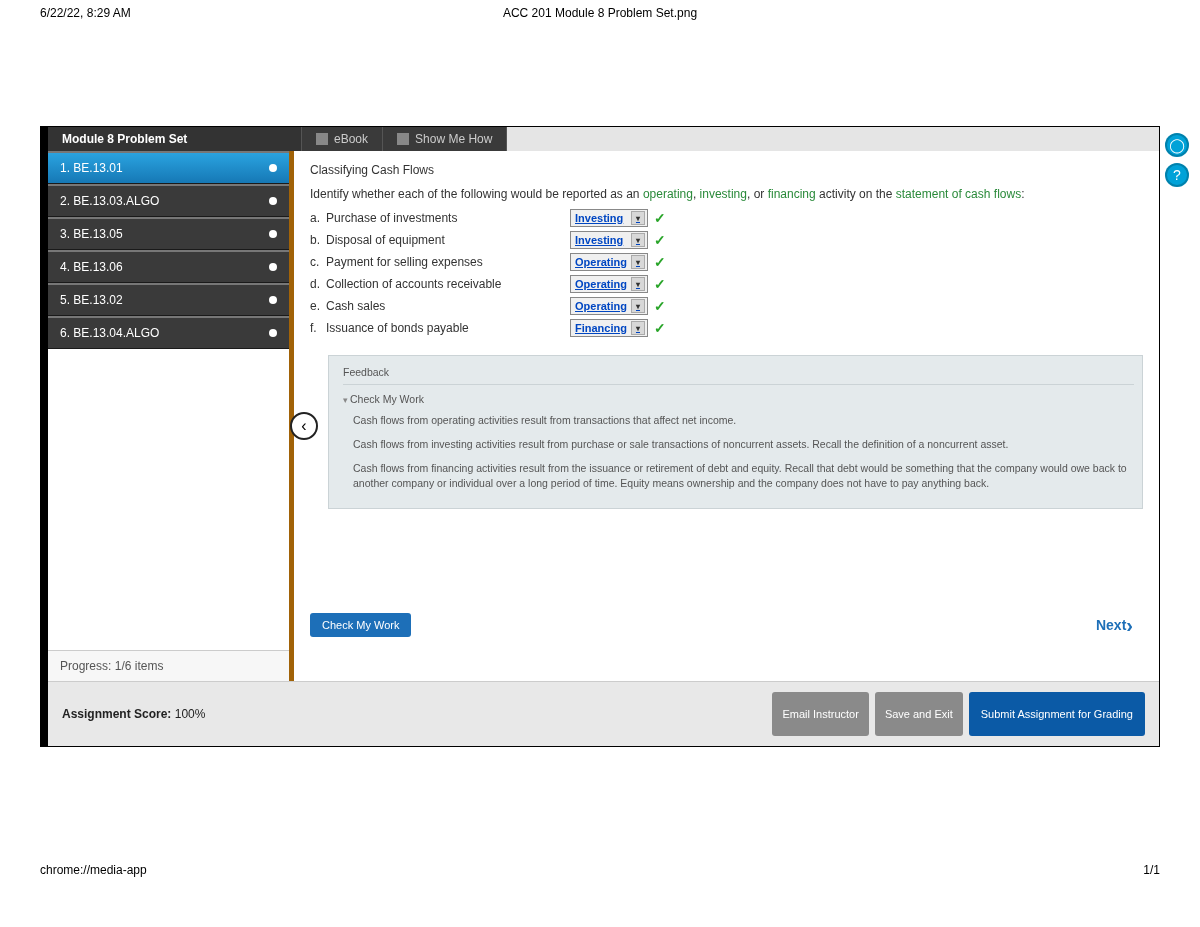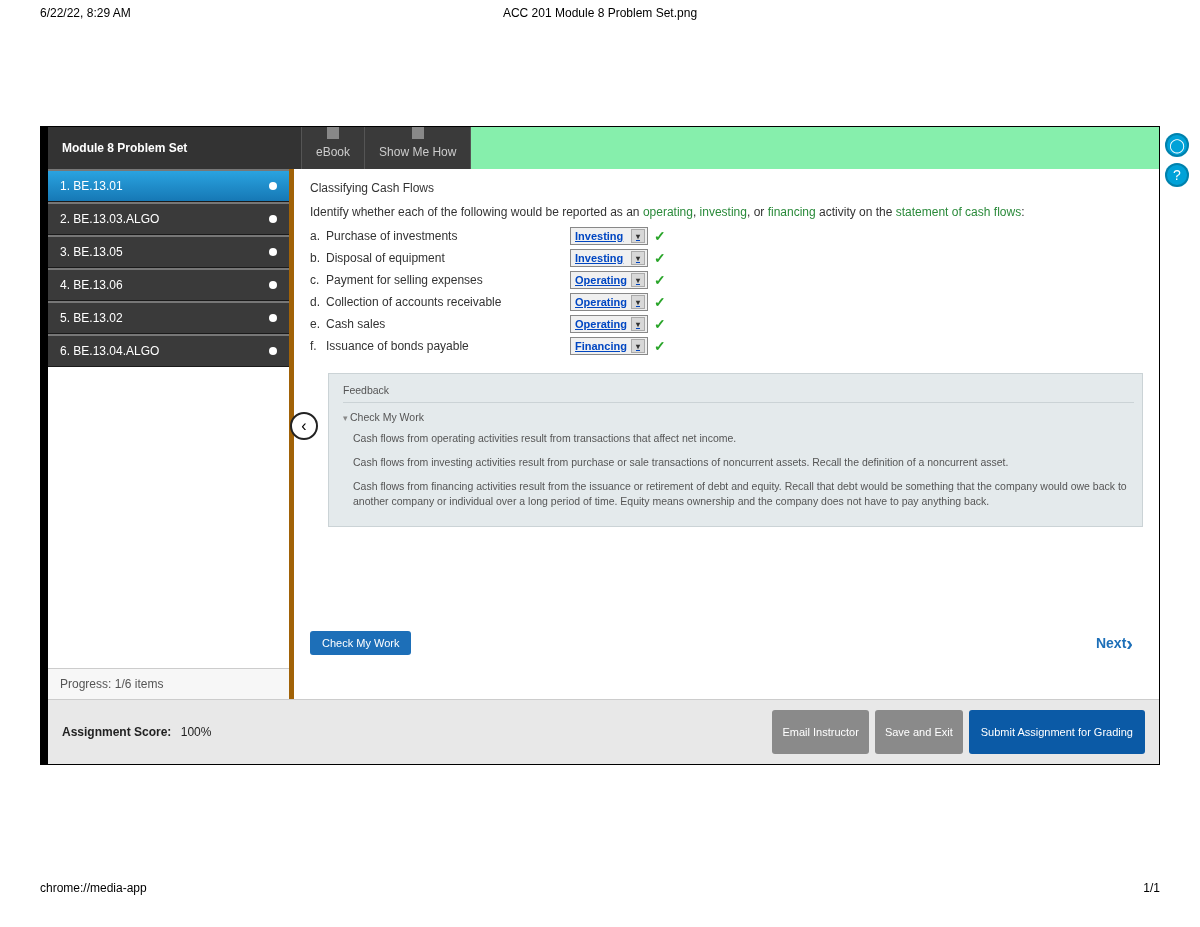--- a/index.html
+++ b/index.html
@@ -37,44 +37,43 @@
   .tool-btn {
     width: 24px; height: 24px;
     border-radius: 50%;
     background: #00a2d8;
     color: #fff;
     display: flex; align-items: center; justify-content: center;
     font-size: 14px;
     box-shadow: 0 0 0 2px rgba(0,0,0,0.2) inset;
   }
   .topbar {
-    background: #86efac;
+    background: #e5e5e5;
     display: flex;
     align-items: stretch;
-    height: 42px;
+    height: 24px;
     color: #fff;
     font-size: 12px;
   }
   .topbar .title {
     background: #333;
     padding: 0 14px;
     display: flex; align-items: center;
     font-weight: bold;
     min-width: 254px;
     border-right: 1px solid #555;
   }
   .topbar .tbtn {
     display: flex; align-items: center;
     padding: 0 14px;
     gap: 6px;
     border-right: 1px solid #555;
     color: #ccc;
     cursor: pointer;
     background: #3a3a3a;
-    flex-direction: column;
   }
   .topbar .tbtn .ticon { width: 12px; height: 12px; background: #888; display: inline-block; }
   .body-row { display: flex; }
   .sidebar {
     width: 246px;
     background: #f5f5f5;
     border-right: 5px solid #a16207;
     display: flex;
     flex-direction: column;
   }
@@ -207,21 +206,21 @@
   }
   .bottombar {
     background: #e8e8e8;
     border-top: 1px solid #ccc;
     padding: 10px 14px;
     display: flex;
     justify-content: space-between;
     align-items: center;
   }
   .bottombar .score { font-size: 12px; color: #222; }
-  .bottombar .score b { margin-right: 6px; }
+  .bottombar .score b { }
   .bottombar .actions { display: flex; gap: 6px; }
   .btn-gray {
     background: #8a8a8a;
     color: #fff;
     border: none;
     border-radius: 3px;
     padding: 16px 10px;
     font-size: 11px;
     cursor: pointer;
   }

